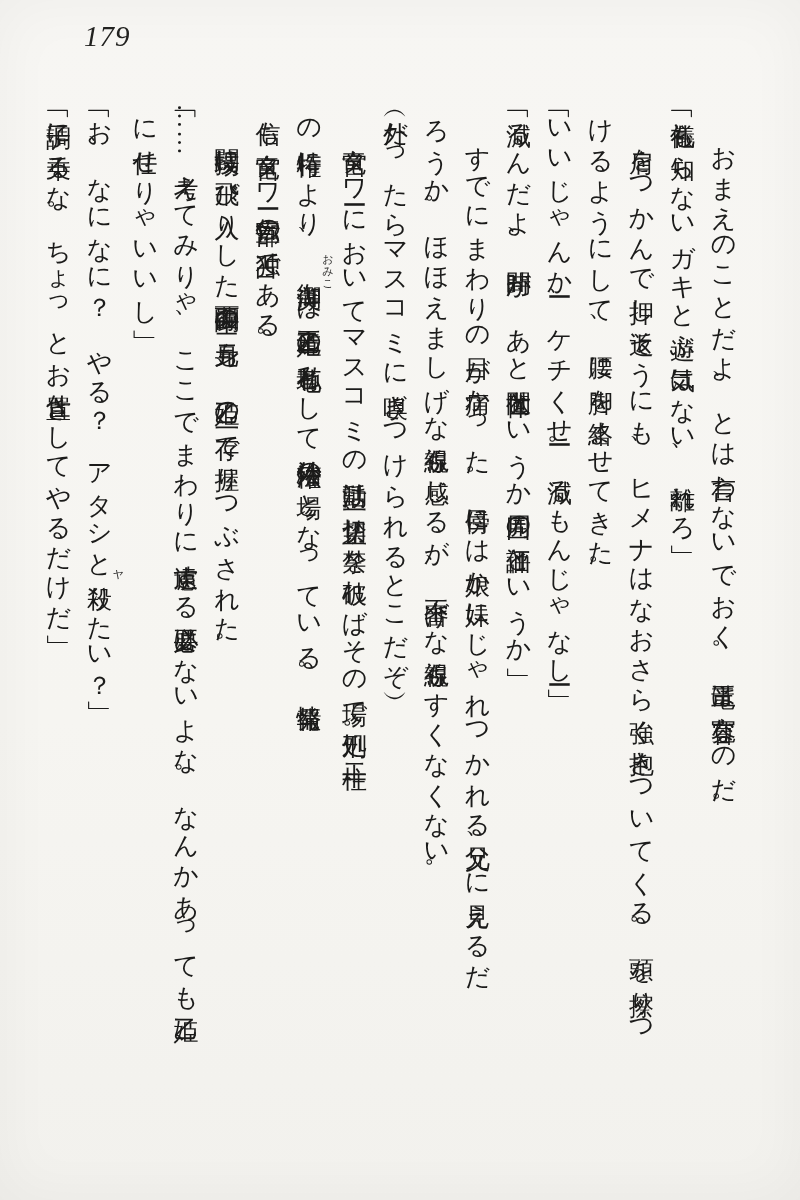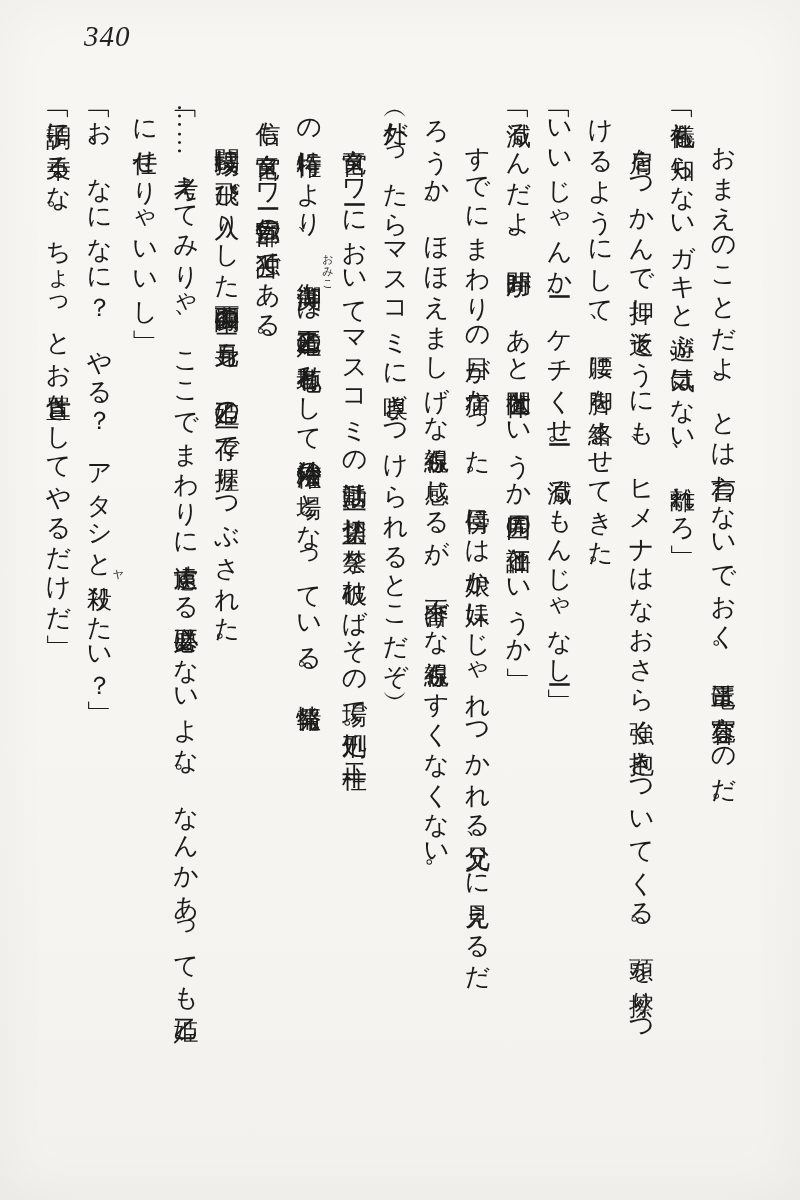--- a/index.html
+++ b/index.html
@@ -54,21 +54,21 @@
   rt {
     font-size: 11px;
     letter-spacing: 0;
     opacity: 0.92;
   }
 </style>
 </head>
 <body>
 
 <div class="page">
-  <div class="page-number">340</div>
+  <div class="page-number">179</div>
   <div class="text-area" id="text-area">
       <div class="text-col indent">おまえのことだよ、とは言わないでおく。竜王は寛容なのだ。</div>
       <div class="text-col">「礼儀も知らないガキと遊ぶ気はない、離れろ」</div>
       <div class="text-col indent">肩をつかんで押し返そうにも、ヒメナはなおさら強く抱きついてくる。頭を擦りつ</div>
       <div class="text-col">けるようにして、腰に脚を絡ませてきた。</div>
       <div class="text-col">「いいじゃんかー、ケチくせー。減るもんじゃなしー」</div>
       <div class="text-col">「減るんだよ、時間が。あと世間体というか周囲の評価というか」</div>
       <div class="text-col indent">すでにまわりの目が痛かった。傍目には娘か妹にじゃれつかれる父兄、に見えるだ</div>
       <div class="text-col">ろうか。ほほえましげな視線も感じるが、不審げな視線もすくなくない。</div>
       <div class="text-col">（外だったらマスコミに嗅ぎつけられるとこだぞ）</div>

